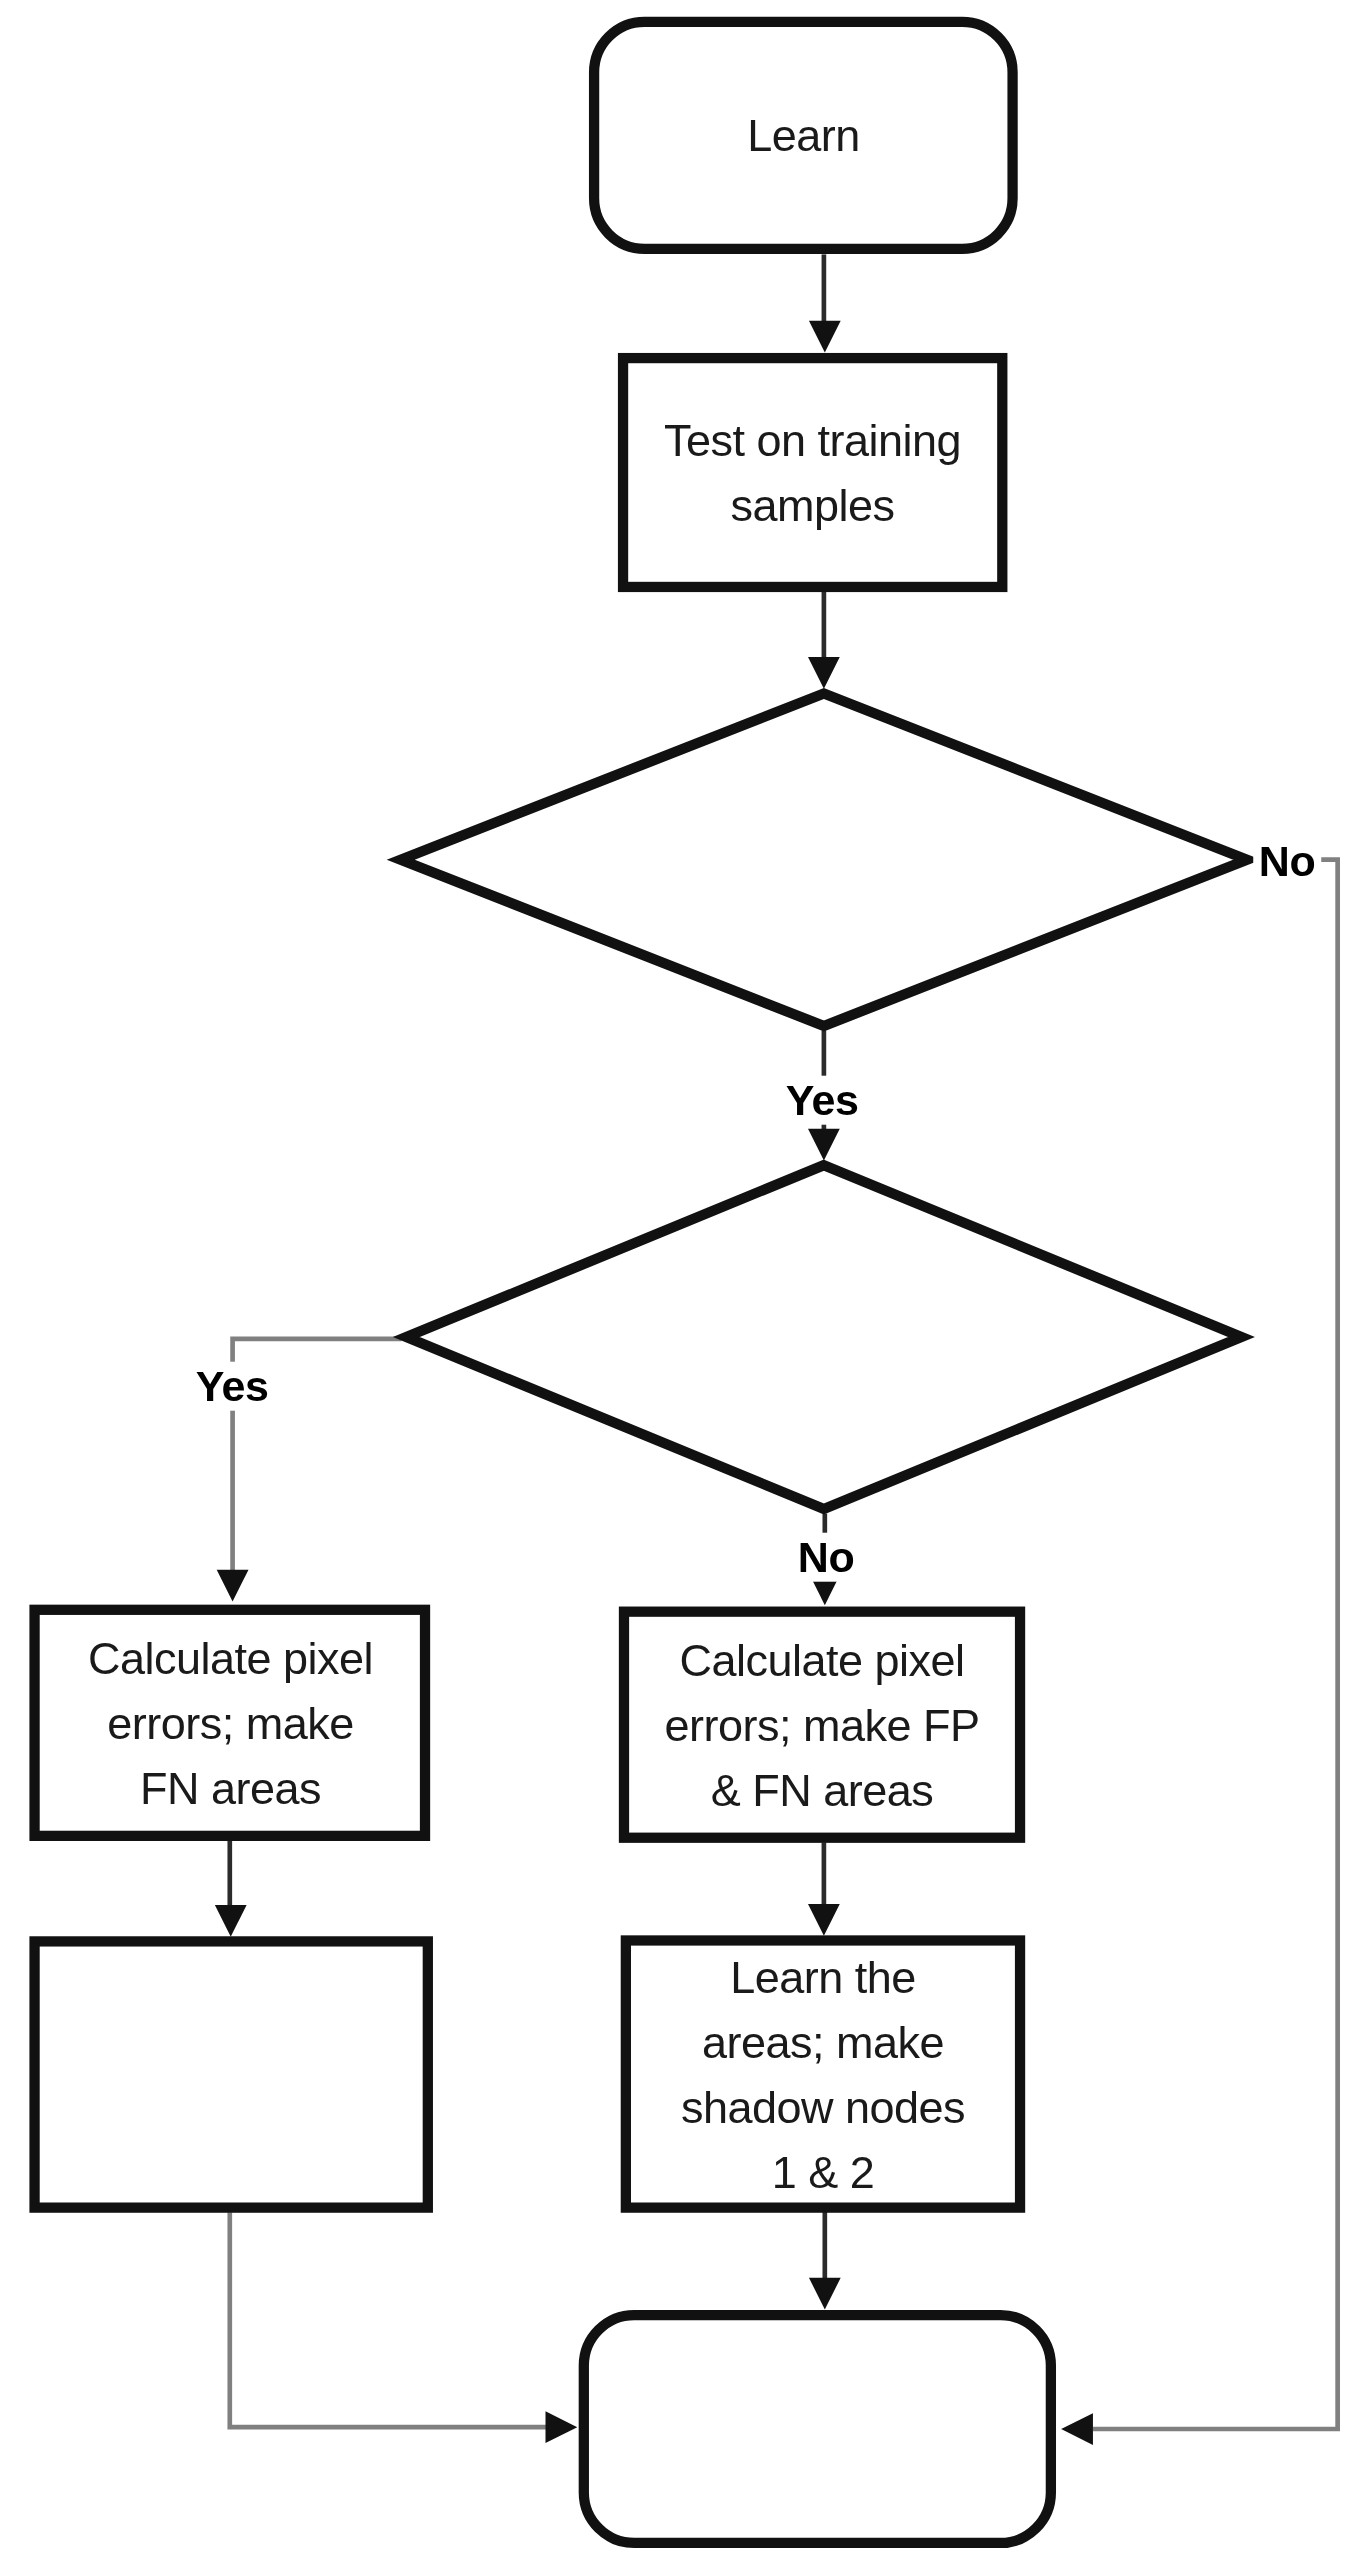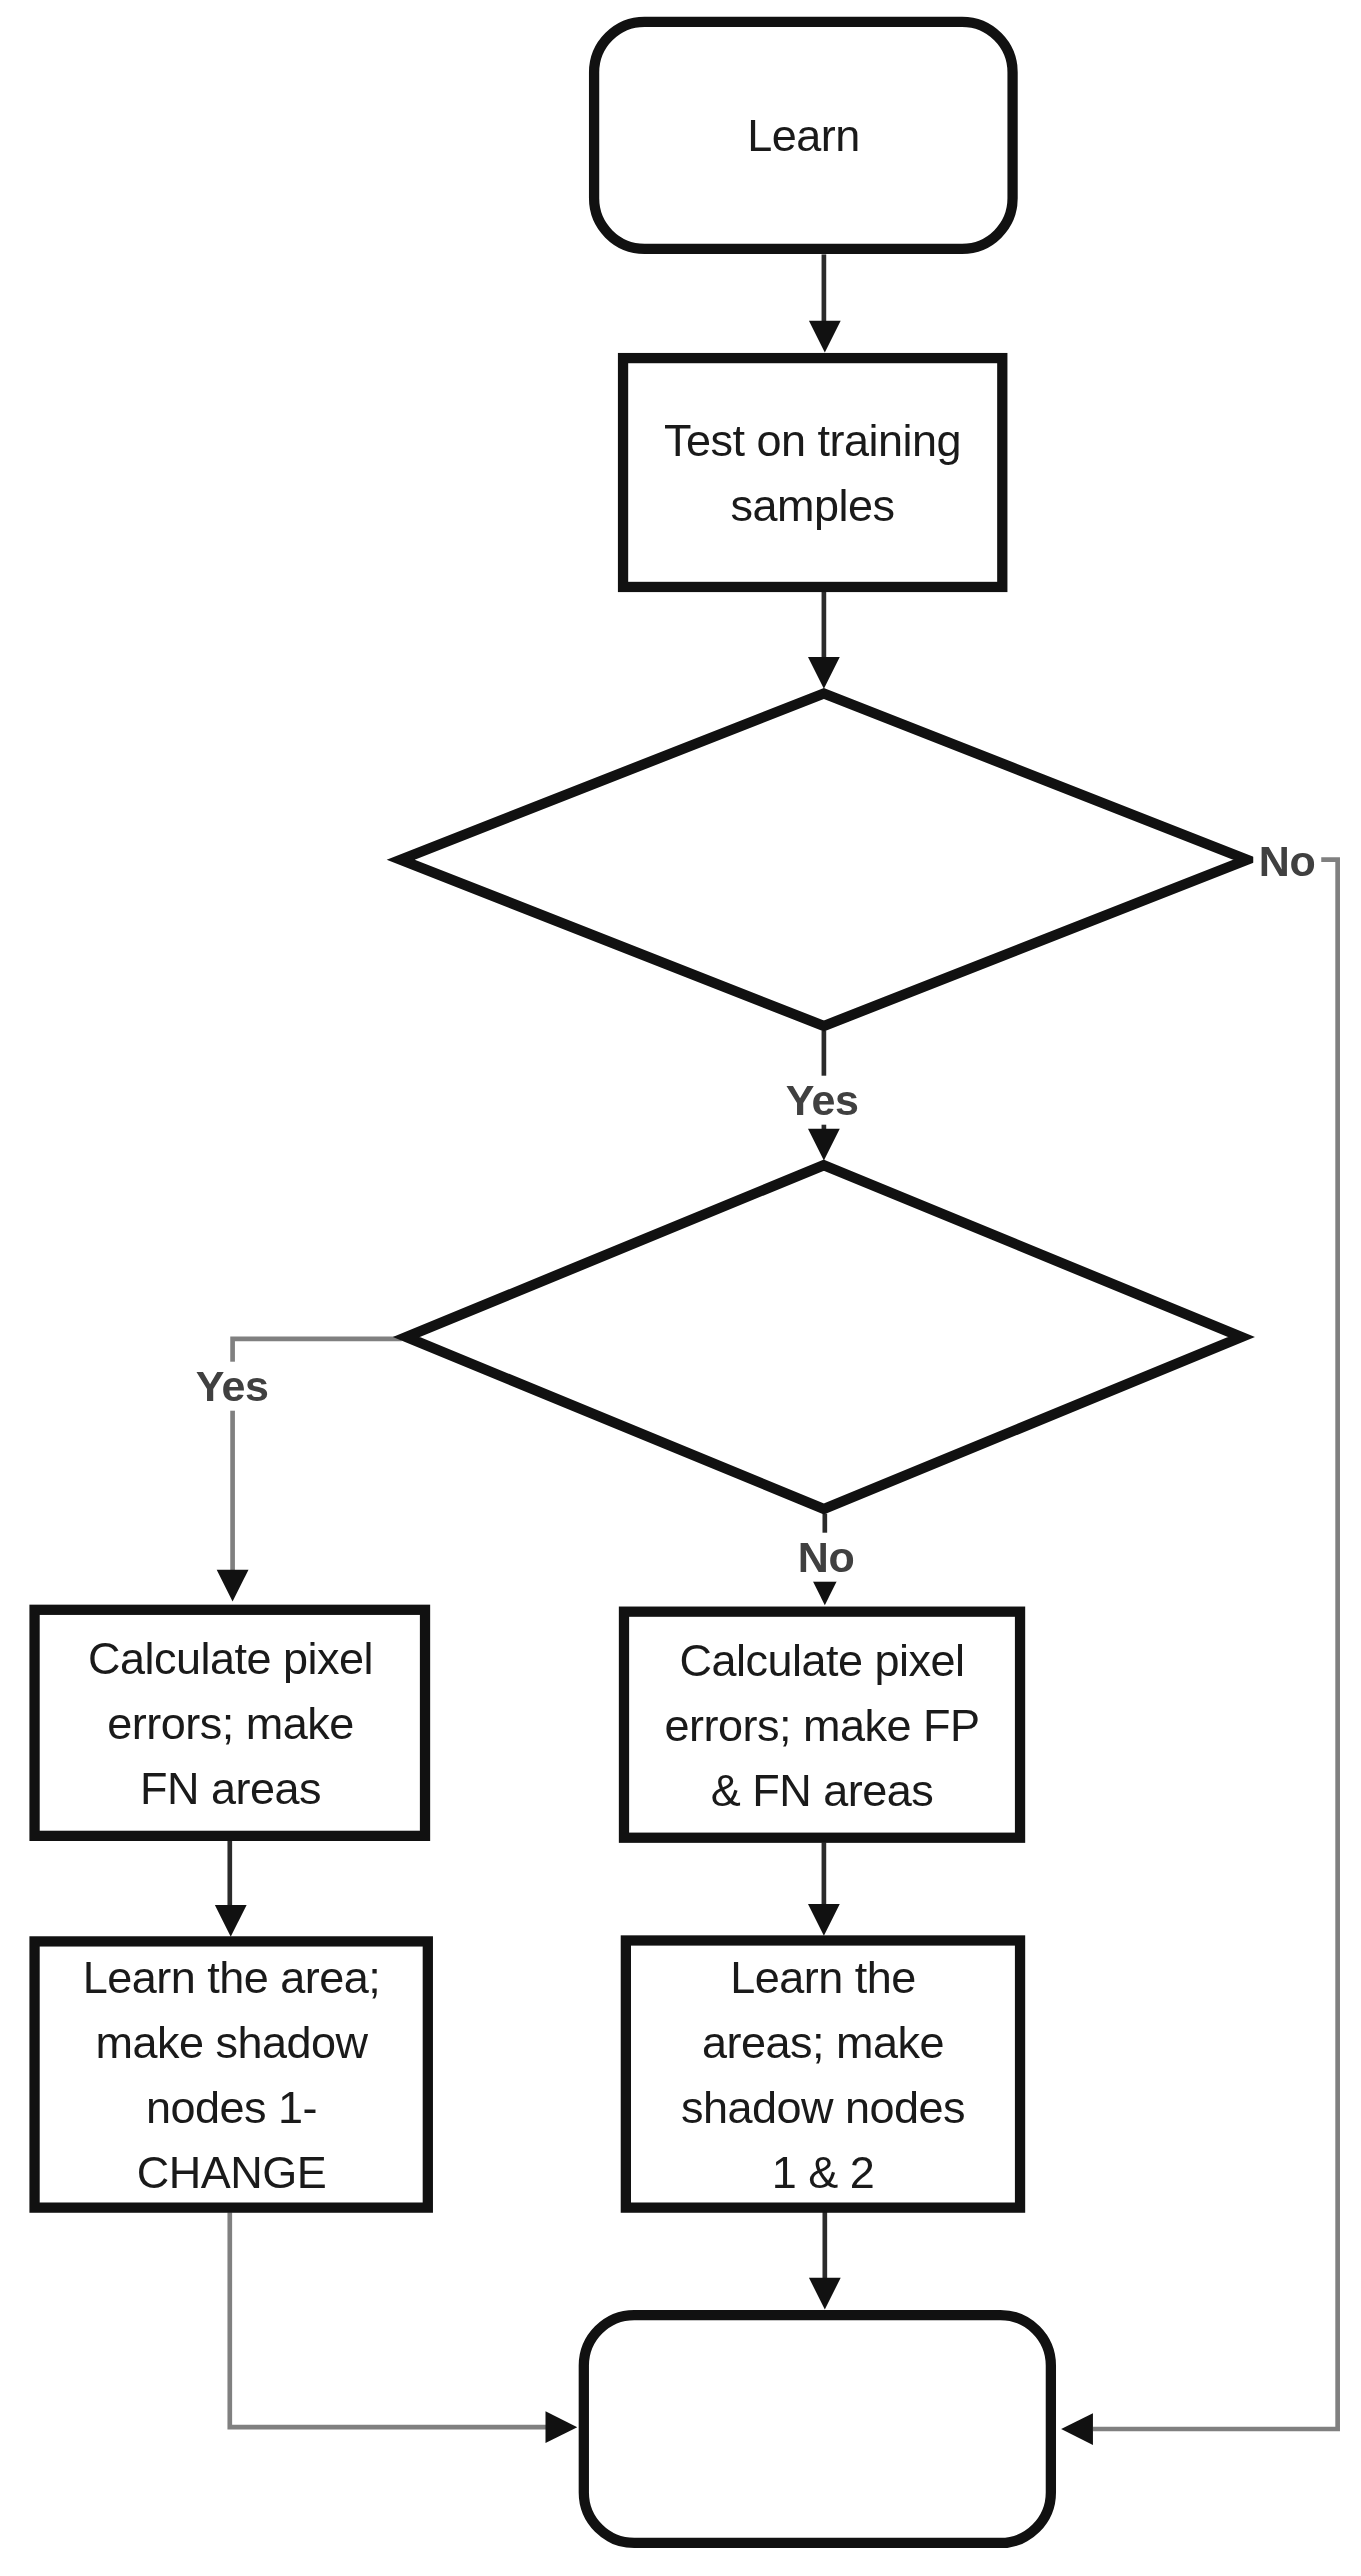--- a/index.html
+++ b/index.html
@@ -21,21 +21,21 @@
     white-space: pre-line;
     color: #1a1a1a;
     font-size: 45px;
     line-height: 65px;
     letter-spacing: -0.5px;
   }
   .edge-label {
     position: absolute;
     transform: translate(-50%, -50%);
     background: #ffffff;
-    color: #404040;
+    color: #000000;
     font-weight: bold;
     font-size: 43px;
     line-height: 1;
     padding: 2.8px 5.6px;
     letter-spacing: -0.5px;
   }
 </style>
 </head>
 <body>
 
@@ -100,24 +100,20 @@
 
 
   <div class="node-label" style="left:35px; top:1610px; width:391px; height:226px;">Calculate pixel
 errors; make
 FN areas</div>
 
   <div class="node-label" style="left:624px; top:1612px; width:396px; height:226px;">Calculate pixel
 errors; make FP
 &amp; FN areas</div>
 
-  <div class="node-label" style="left:35px; top:1942px; width:393px; height:266px;">Learn the area;
-make shadow
-nodes 1-
-CHANGE</div>
 
   <div class="node-label" style="left:626px; top:1941px; width:394px; height:267px;">Learn the
 areas; make
 shadow nodes
 1 &amp; 2</div>
 
 
   <span class="edge-label" style="left:822px; top:1100px;">Yes</span>
 
   <span class="edge-label" style="left:1287px; top:861px;">No</span>

